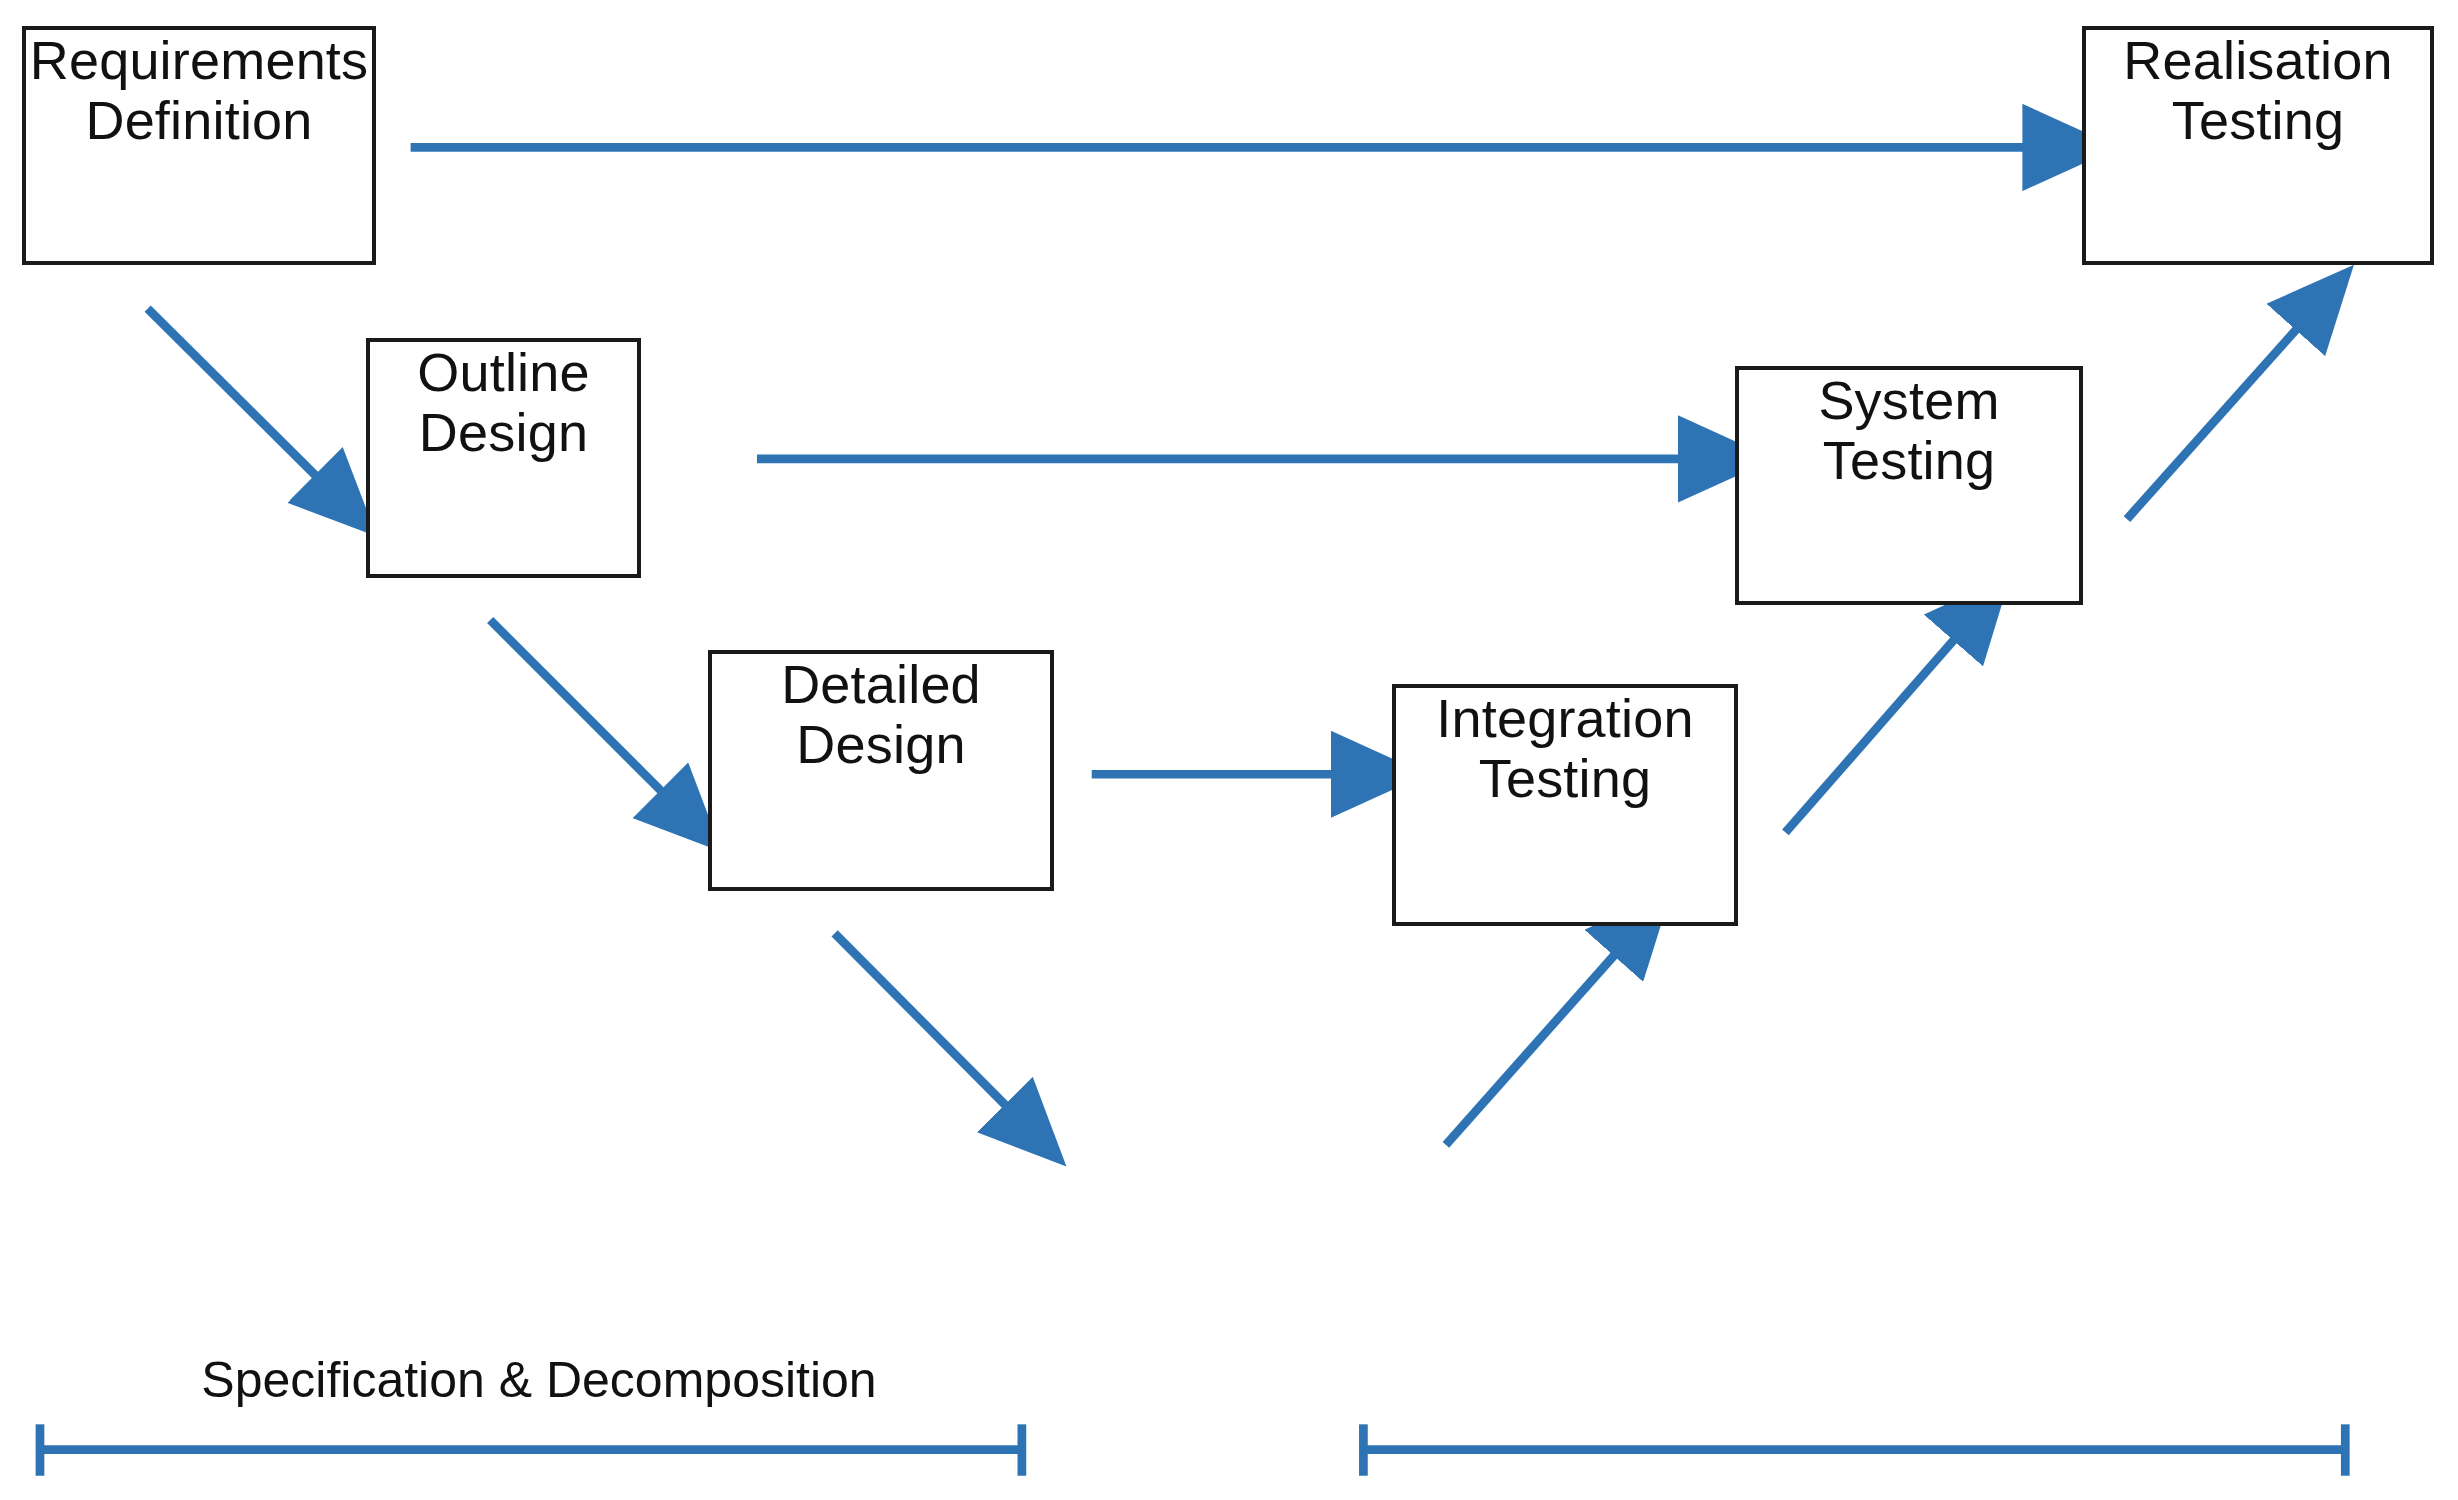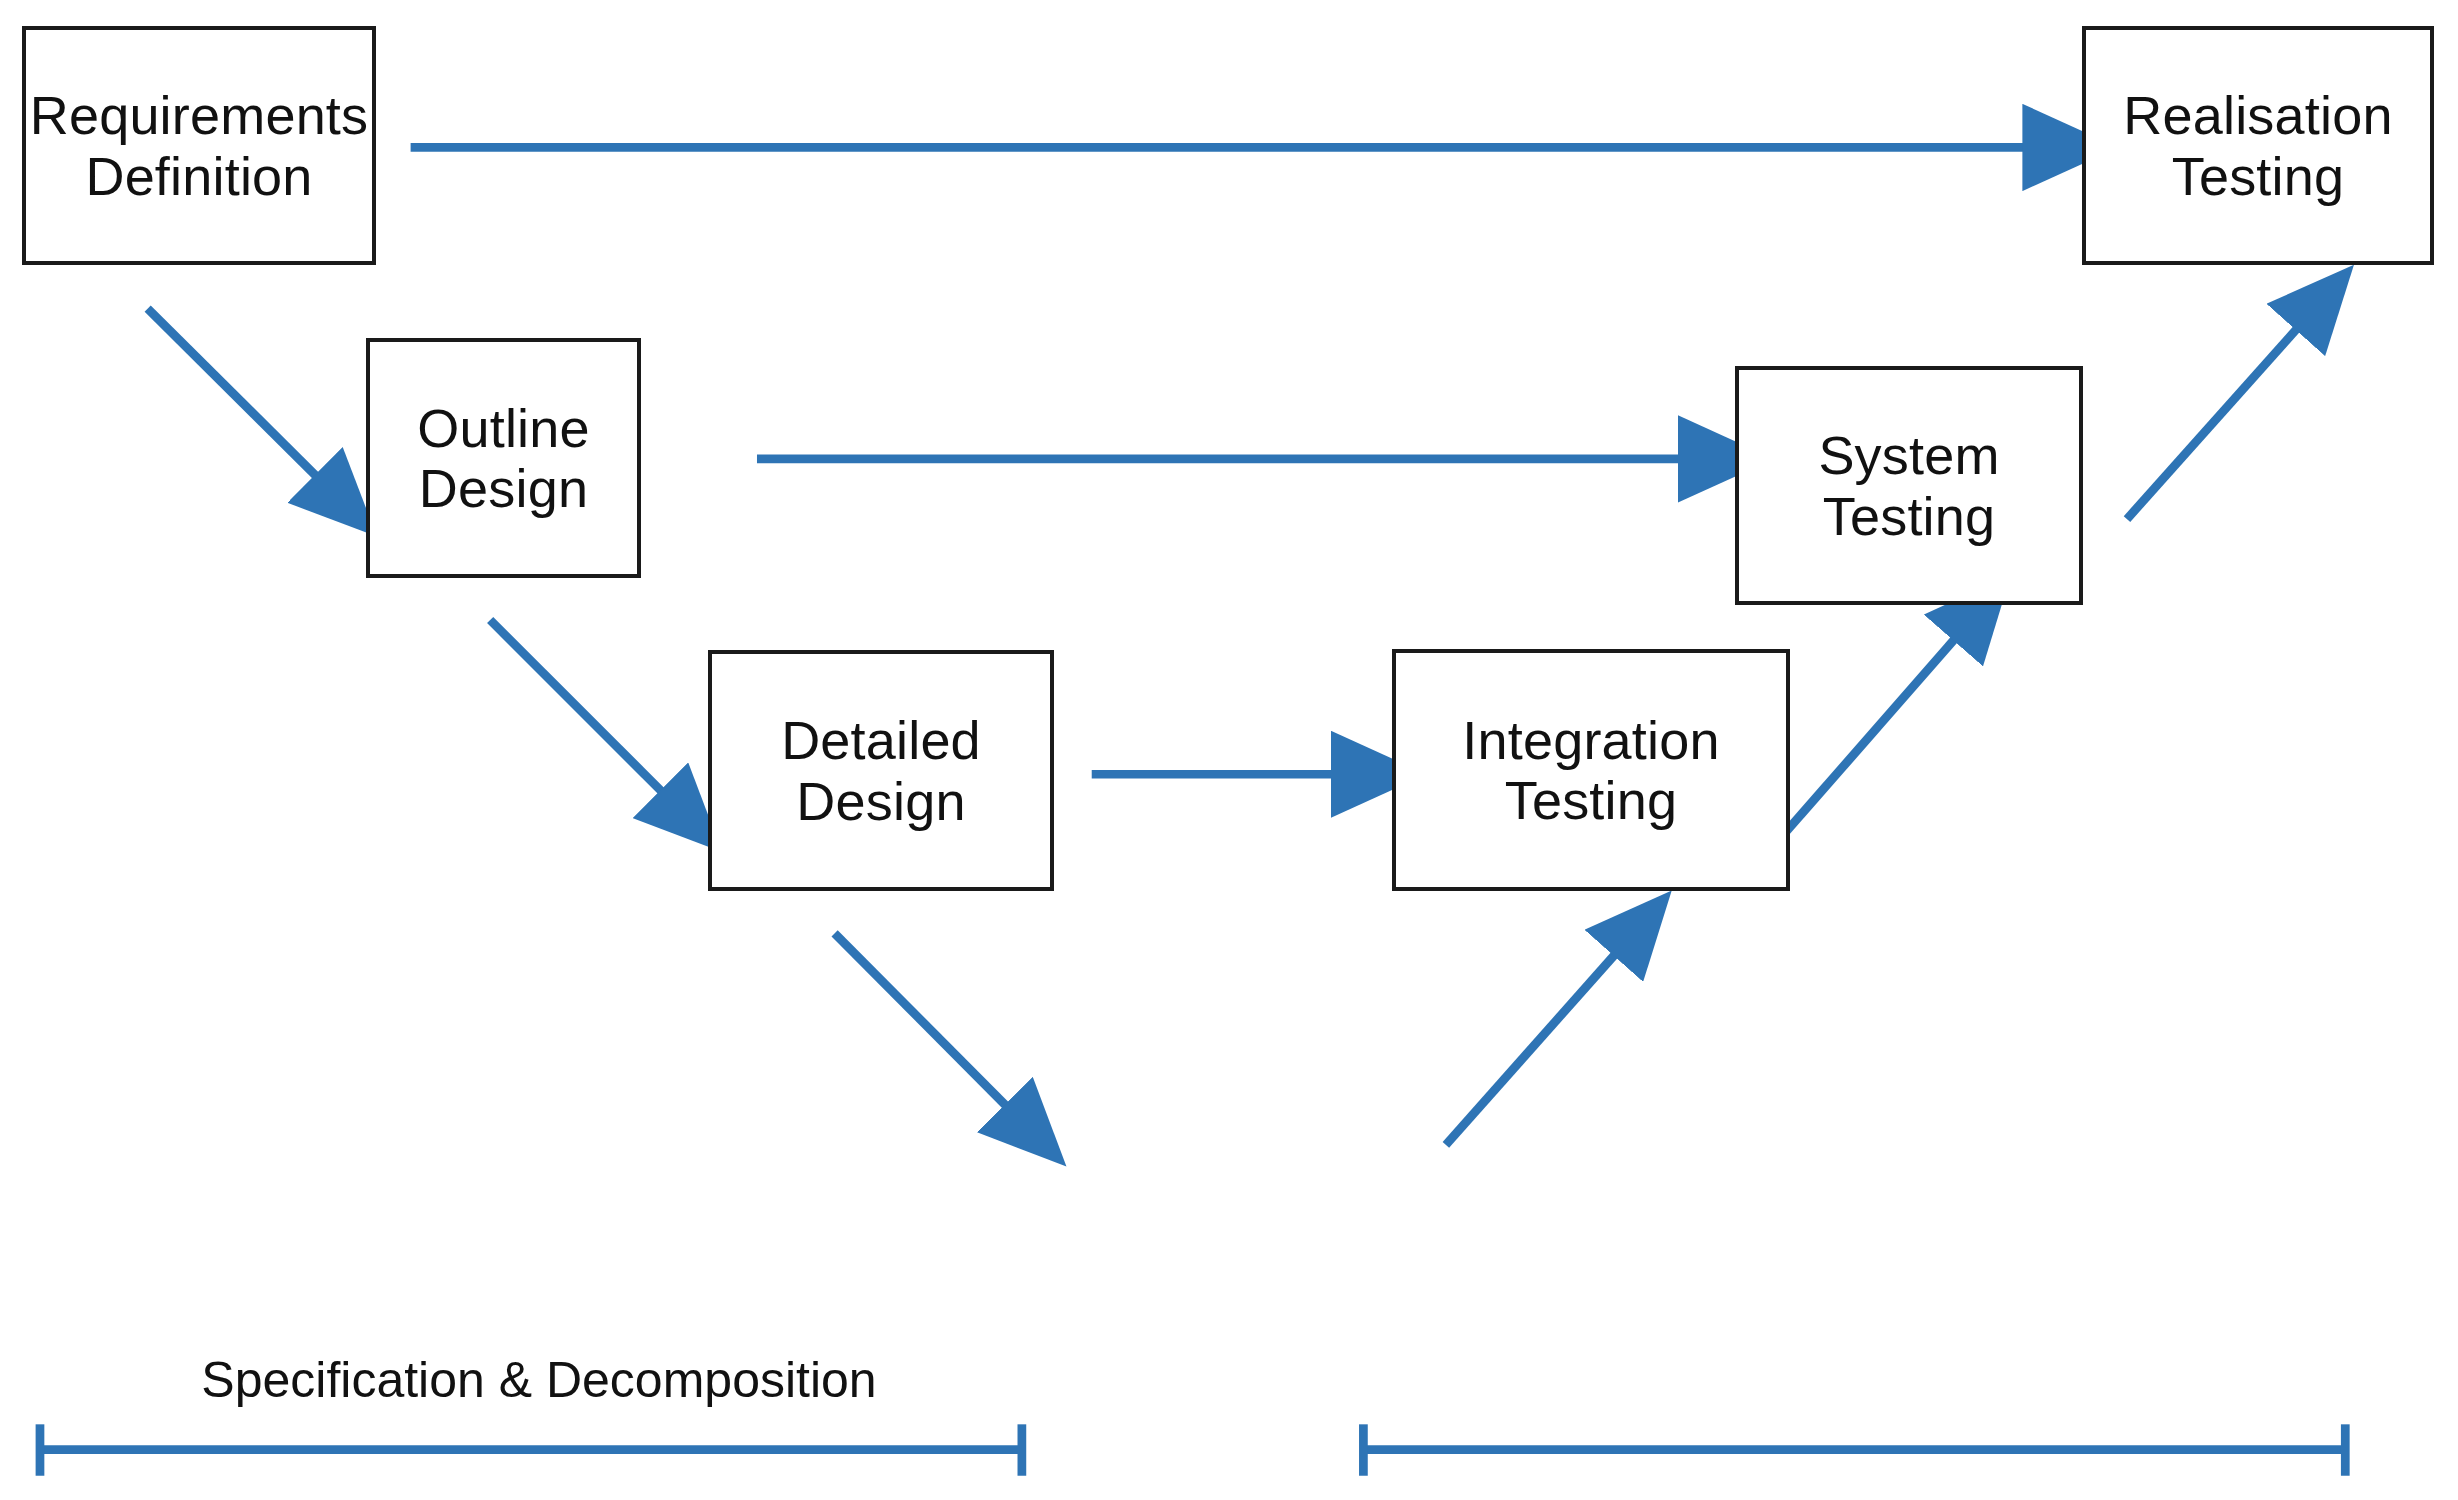--- a/index.html
+++ b/index.html
@@ -16,21 +16,20 @@
     height: 1500px;
     background: #ffffff;
     overflow: hidden;
   }
   .v-box {
     position: absolute;
     box-sizing: border-box;
     background: #ffffff;
     border: 4.9px solid #1a1a1a;
     display: flex;
-    align-items: center;
     justify-content: center;
     text-align: center;
   }
   .v-box .box-label {
     font-size: 54px;
     line-height: 1.12;
     color: #111111;
     letter-spacing: 0.2px;
     white-space: pre-line;
     font-family: "Liberation Sans", sans-serif;
@@ -107,21 +106,21 @@
     <span class="box-label">Outline
 Design</span>
   </div>
 
   <div class="v-box" style="left:708px; top:650px; width:346px; height:241px;">
     <span class="box-label">Detailed
 Design</span>
   </div>
 
 
-  <div class="v-box" style="left:1392px; top:649px; width:398px; height:242px;">
+  <div class="v-box" style="left:1392px; top:684px; width:346px; height:242px;">
     <span class="box-label">Integration
 Testing</span>
   </div>
 
   <div class="v-box" style="left:1735px; top:338px; width:348px; height:239px;margin-top:28px;">
     <span class="box-label">System
 Testing</span>
   </div>
 
   <div class="v-box" style="left:2082px; top:26px; width:352px; height:239px;">

